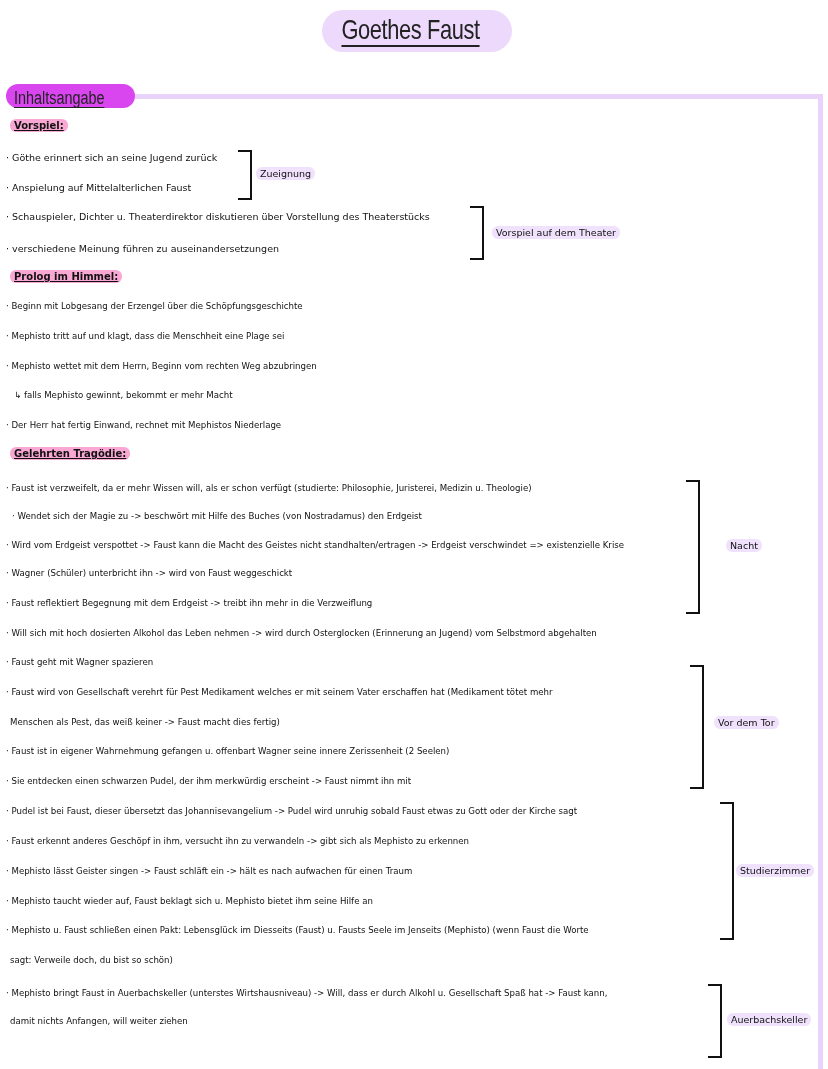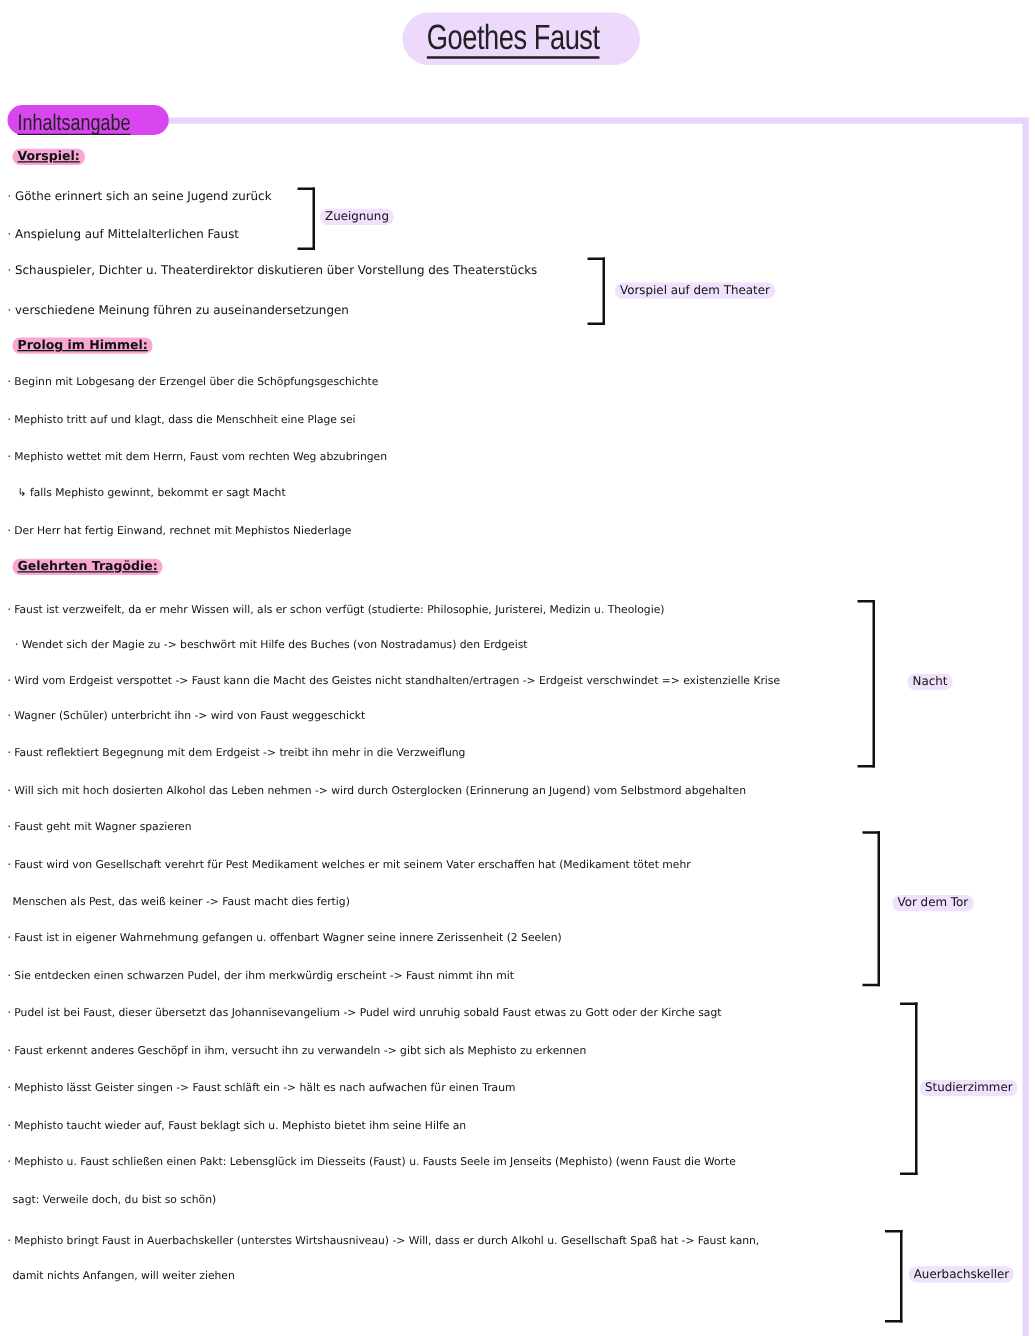--- a/index.html
+++ b/index.html
@@ -67,22 +67,22 @@
 
 <div class="line" style="top:211px;">· Schauspieler, Dichter u. Theaterdirektor diskutieren über Vorstellung des Theaterstücks</div>
 <div class="line" style="top:243px;">· verschiedene Meinung führen zu auseinandersetzungen</div>
 <div class="bracket" style="left:470px; top:206px; height:50px;"></div>
 <div class="label" style="left:492px; top:226px;">Vorspiel auf dem Theater</div>
 
 <div class="sub" style="left:10px; top:270px;">Prolog im Himmel:</div>
 
 <div class="line small" style="top:301px;">· Beginn mit Lobgesang der Erzengel über die Schöpfungsgeschichte</div>
 <div class="line small" style="top:331px;">· Mephisto tritt auf und klagt, dass die Menschheit eine Plage sei</div>
-<div class="line small" style="top:361px;">· Mephisto wettet mit dem Herrn, Faust vom rechten Weg abzubringen</div>
-<div class="line small" style="top:390px; left:14px;">↳ falls Mephisto gewinnt, bekommt er sagt Macht</div>
+<div class="line small" style="top:361px;">· Mephisto wettet mit dem Herrn, Beginn vom rechten Weg abzubringen</div>
+<div class="line small" style="top:390px; left:14px;">↳ falls Mephisto gewinnt, bekommt er mehr Macht</div>
 <div class="line small" style="top:420px;">· Der Herr hat fertig Einwand, rechnet mit Mephistos Niederlage</div>
 
 <div class="sub" style="left:10px; top:447px;">Gelehrten Tragödie:</div>
 
 <div class="line small" style="top:483px;">· Faust ist verzweifelt, da er mehr Wissen will, als er schon verfügt (studierte: Philosophie, Juristerei, Medizin u. Theologie)</div>
 <div class="line small" style="top:511px; left:12px;">· Wendet sich der Magie zu -&gt; beschwört mit Hilfe des Buches (von Nostradamus) den Erdgeist</div>
 <div class="line small" style="top:540px;">· Wird vom Erdgeist verspottet -&gt; Faust kann die Macht des Geistes nicht standhalten/ertragen -&gt; Erdgeist verschwindet =&gt; existenzielle Krise</div>
 <div class="line small" style="top:568px;">· Wagner (Schüler) unterbricht ihn -&gt; wird von Faust weggeschickt</div>
 <div class="line small" style="top:598px;">· Faust reflektiert Begegnung mit dem Erdgeist -&gt; treibt ihn mehr in die Verzweiflung</div>
 <div class="bracket" style="left:686px; top:480px; height:130px;"></div>

